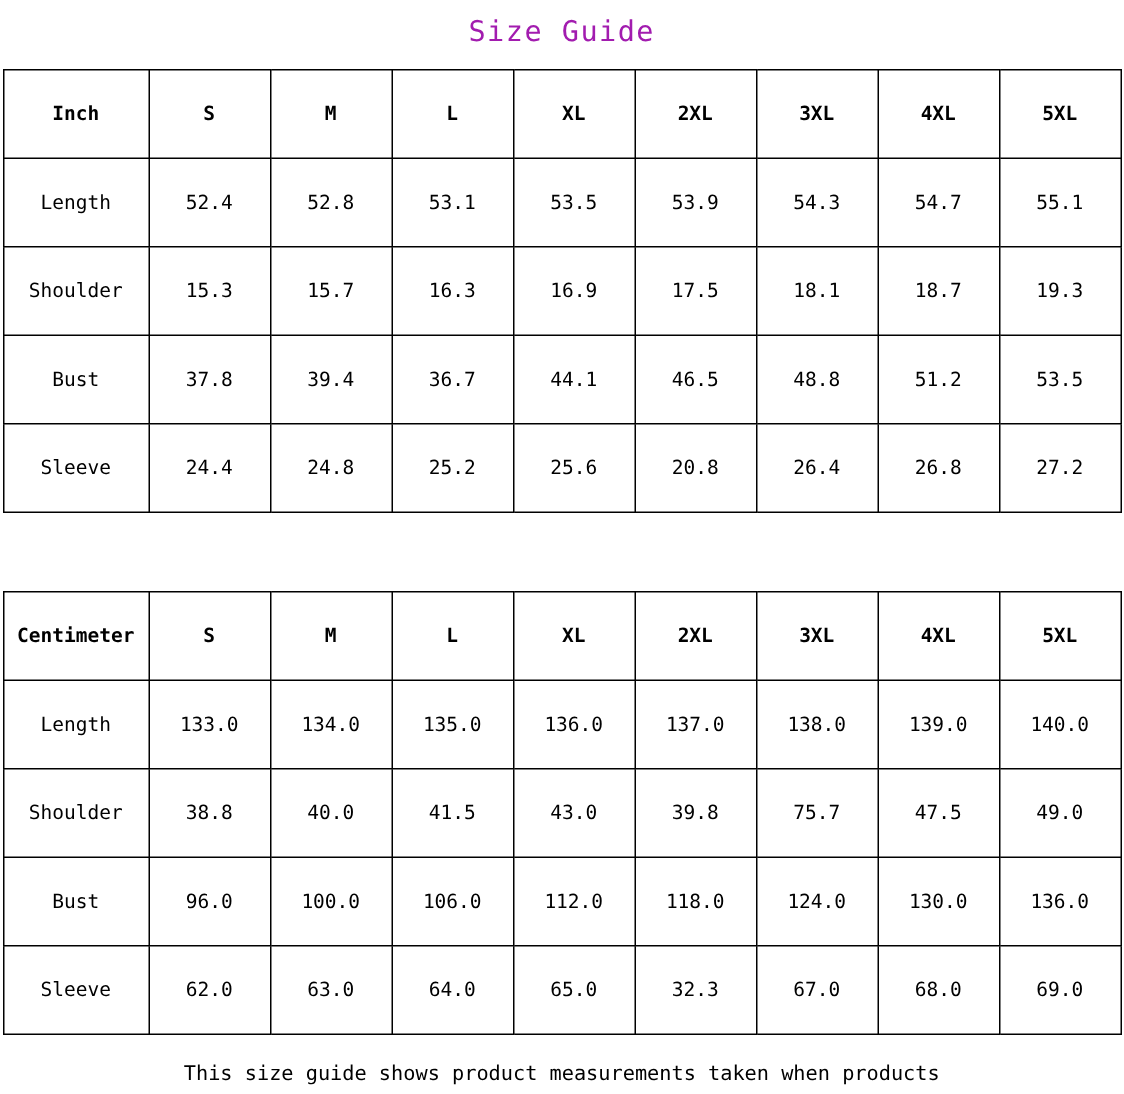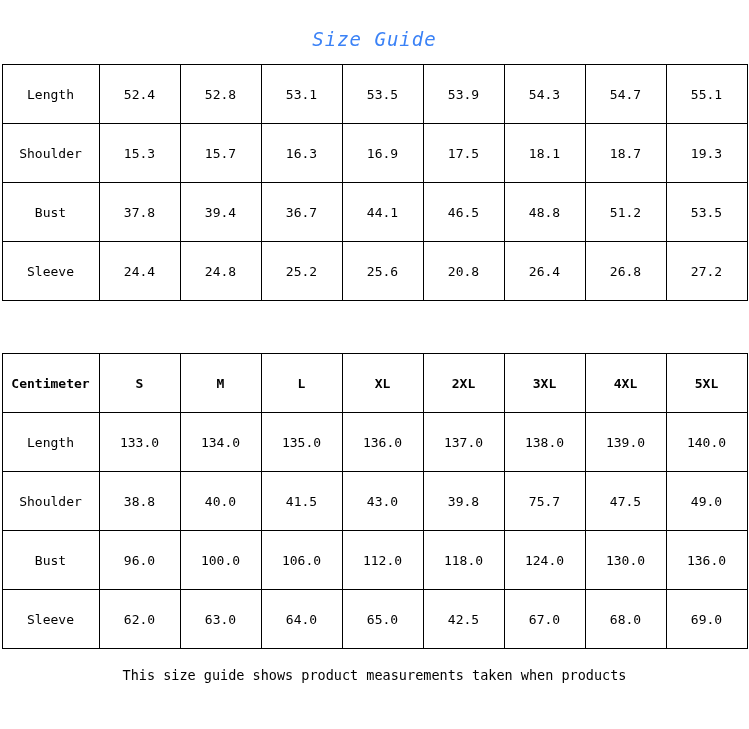--- a/index.html
+++ b/index.html
@@ -18,24 +18,23 @@
     position: relative;
     width: 749px;
     height: 729px;
     box-sizing: border-box;
   }
   .title {
     text-align: center;
     font-family: "DejaVu Sans Mono", monospace;
     font-size: 19px;
     letter-spacing: 1px;
-    color: #3b82f6;
-    padding-top: 28px;
+    color: #a21caf;
+    padding-top: 10px;
     padding-bottom: 14px;
-    font-style: italic;
   }
   table.size-table {
     border-collapse: collapse;
     width: 717px;
     margin: 0 auto;
     table-layout: fixed;
   }
   table.size-table td {
     border: 1px solid #000000;
     height: 56px;
@@ -81,20 +80,31 @@
       <col class="col-size">
         <col class="col-size">
         <col class="col-size">
         <col class="col-size">
       <col class="col-size">
         <col class="col-size">
         <col class="col-size">
         <col class="col-size">
     </colgroup>
     <tbody>
+      <tr>
+        <td class="hdr">Inch</td>
+        <td class="hdr">S</td>
+        <td class="hdr">M</td>
+        <td class="hdr">L</td>
+        <td class="hdr">XL</td>
+        <td class="hdr">2XL</td>
+        <td class="hdr">3XL</td>
+        <td class="hdr">4XL</td>
+        <td class="hdr">5XL</td>
+      </tr>
       <tr>
         <td class="rowlabel">Length</td>
         <td>52.4</td>
         <td>52.8</td>
         <td>53.1</td>
         <td>53.5</td>
         <td>53.9</td>
         <td>54.3</td>
         <td>54.7</td>
         <td>55.1</td>
@@ -193,21 +203,21 @@
         <td>124.0</td>
         <td>130.0</td>
         <td>136.0</td>
       </tr>
       <tr>
         <td class="rowlabel">Sleeve</td>
         <td>62.0</td>
         <td>63.0</td>
         <td>64.0</td>
         <td>65.0</td>
-        <td>42.5</td>
+        <td>32.3</td>
         <td>67.0</td>
         <td>68.0</td>
         <td>69.0</td>
       </tr>
     </tbody>
   </table>
 
   <div class="footnote">
     <div>This size guide shows product measurements taken when products</div>
 

